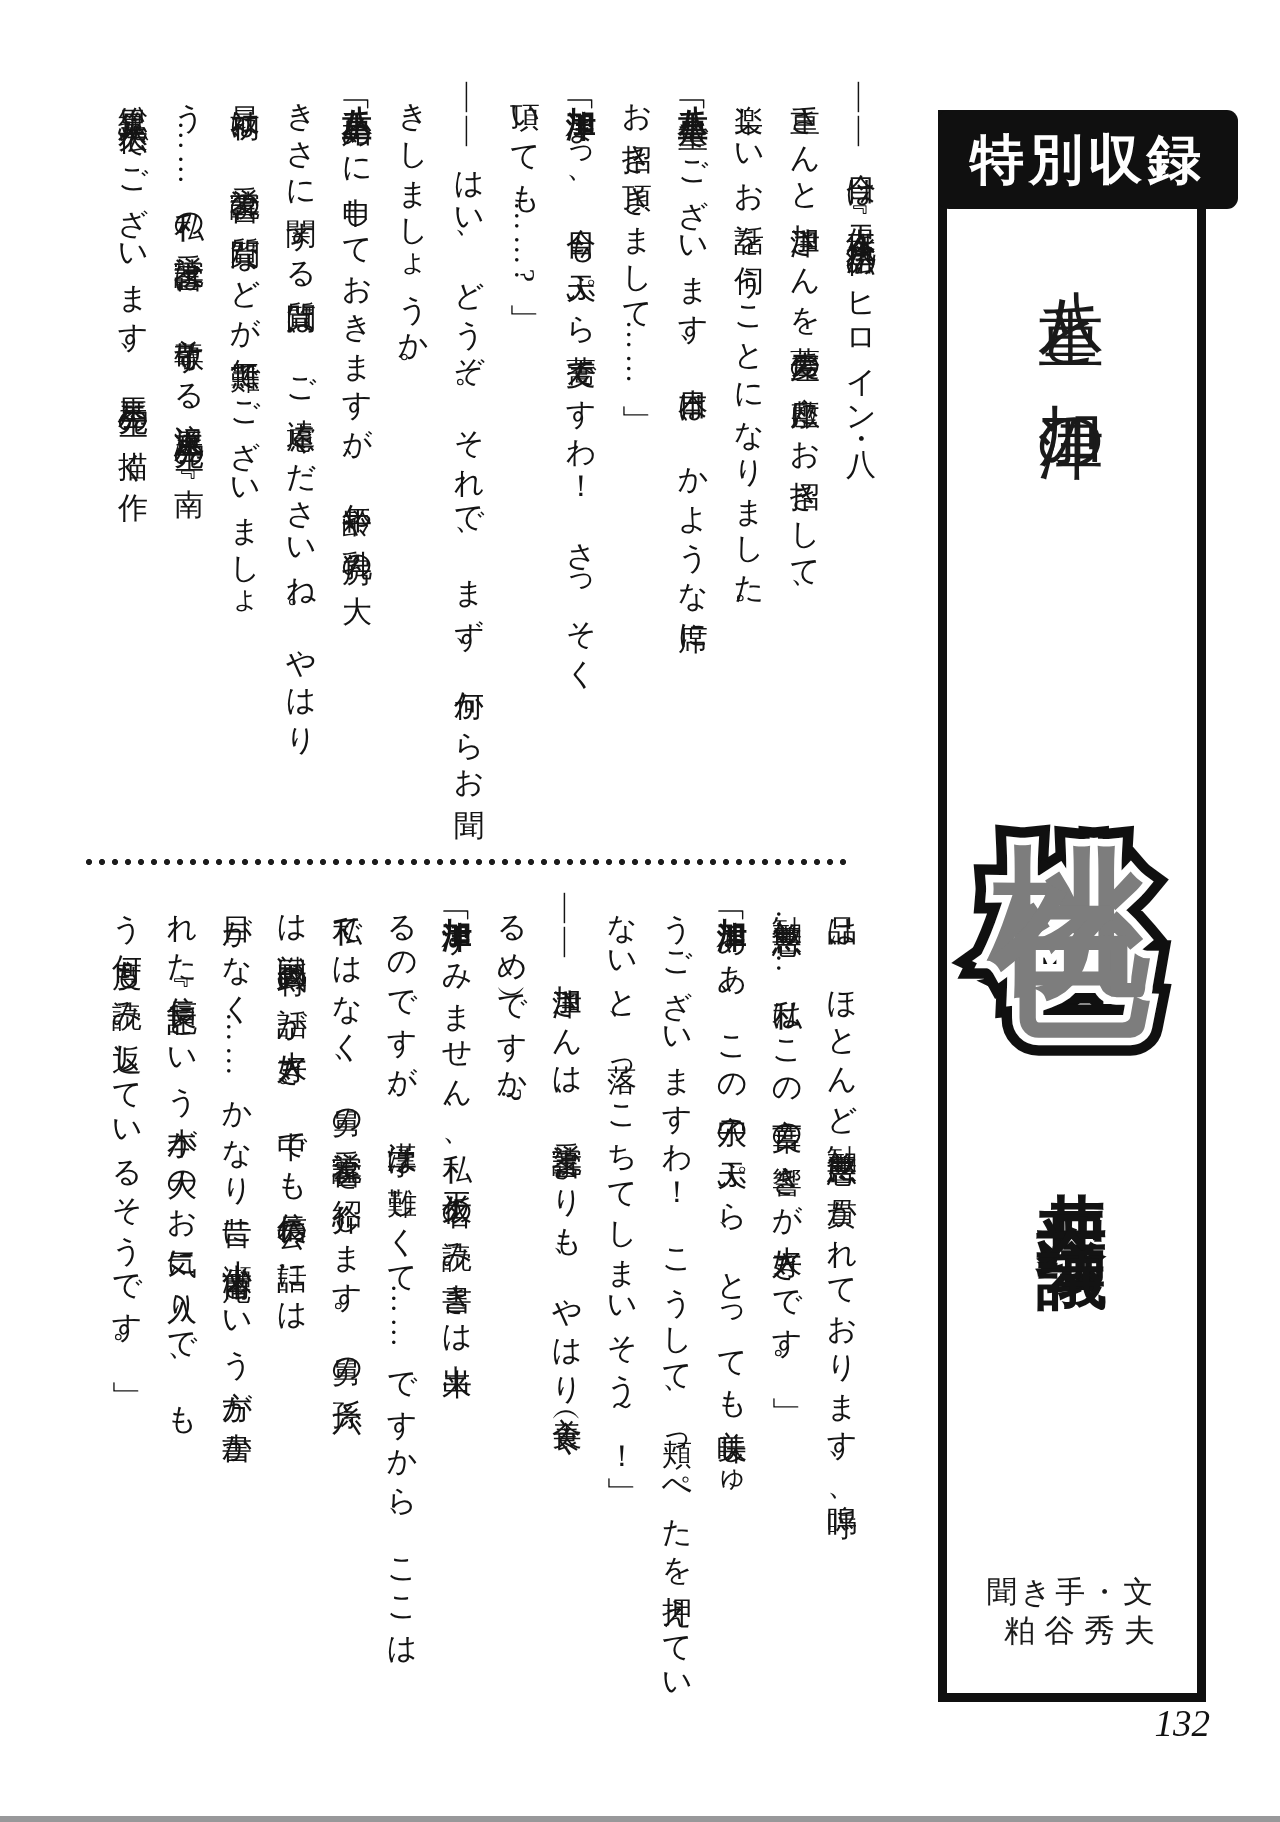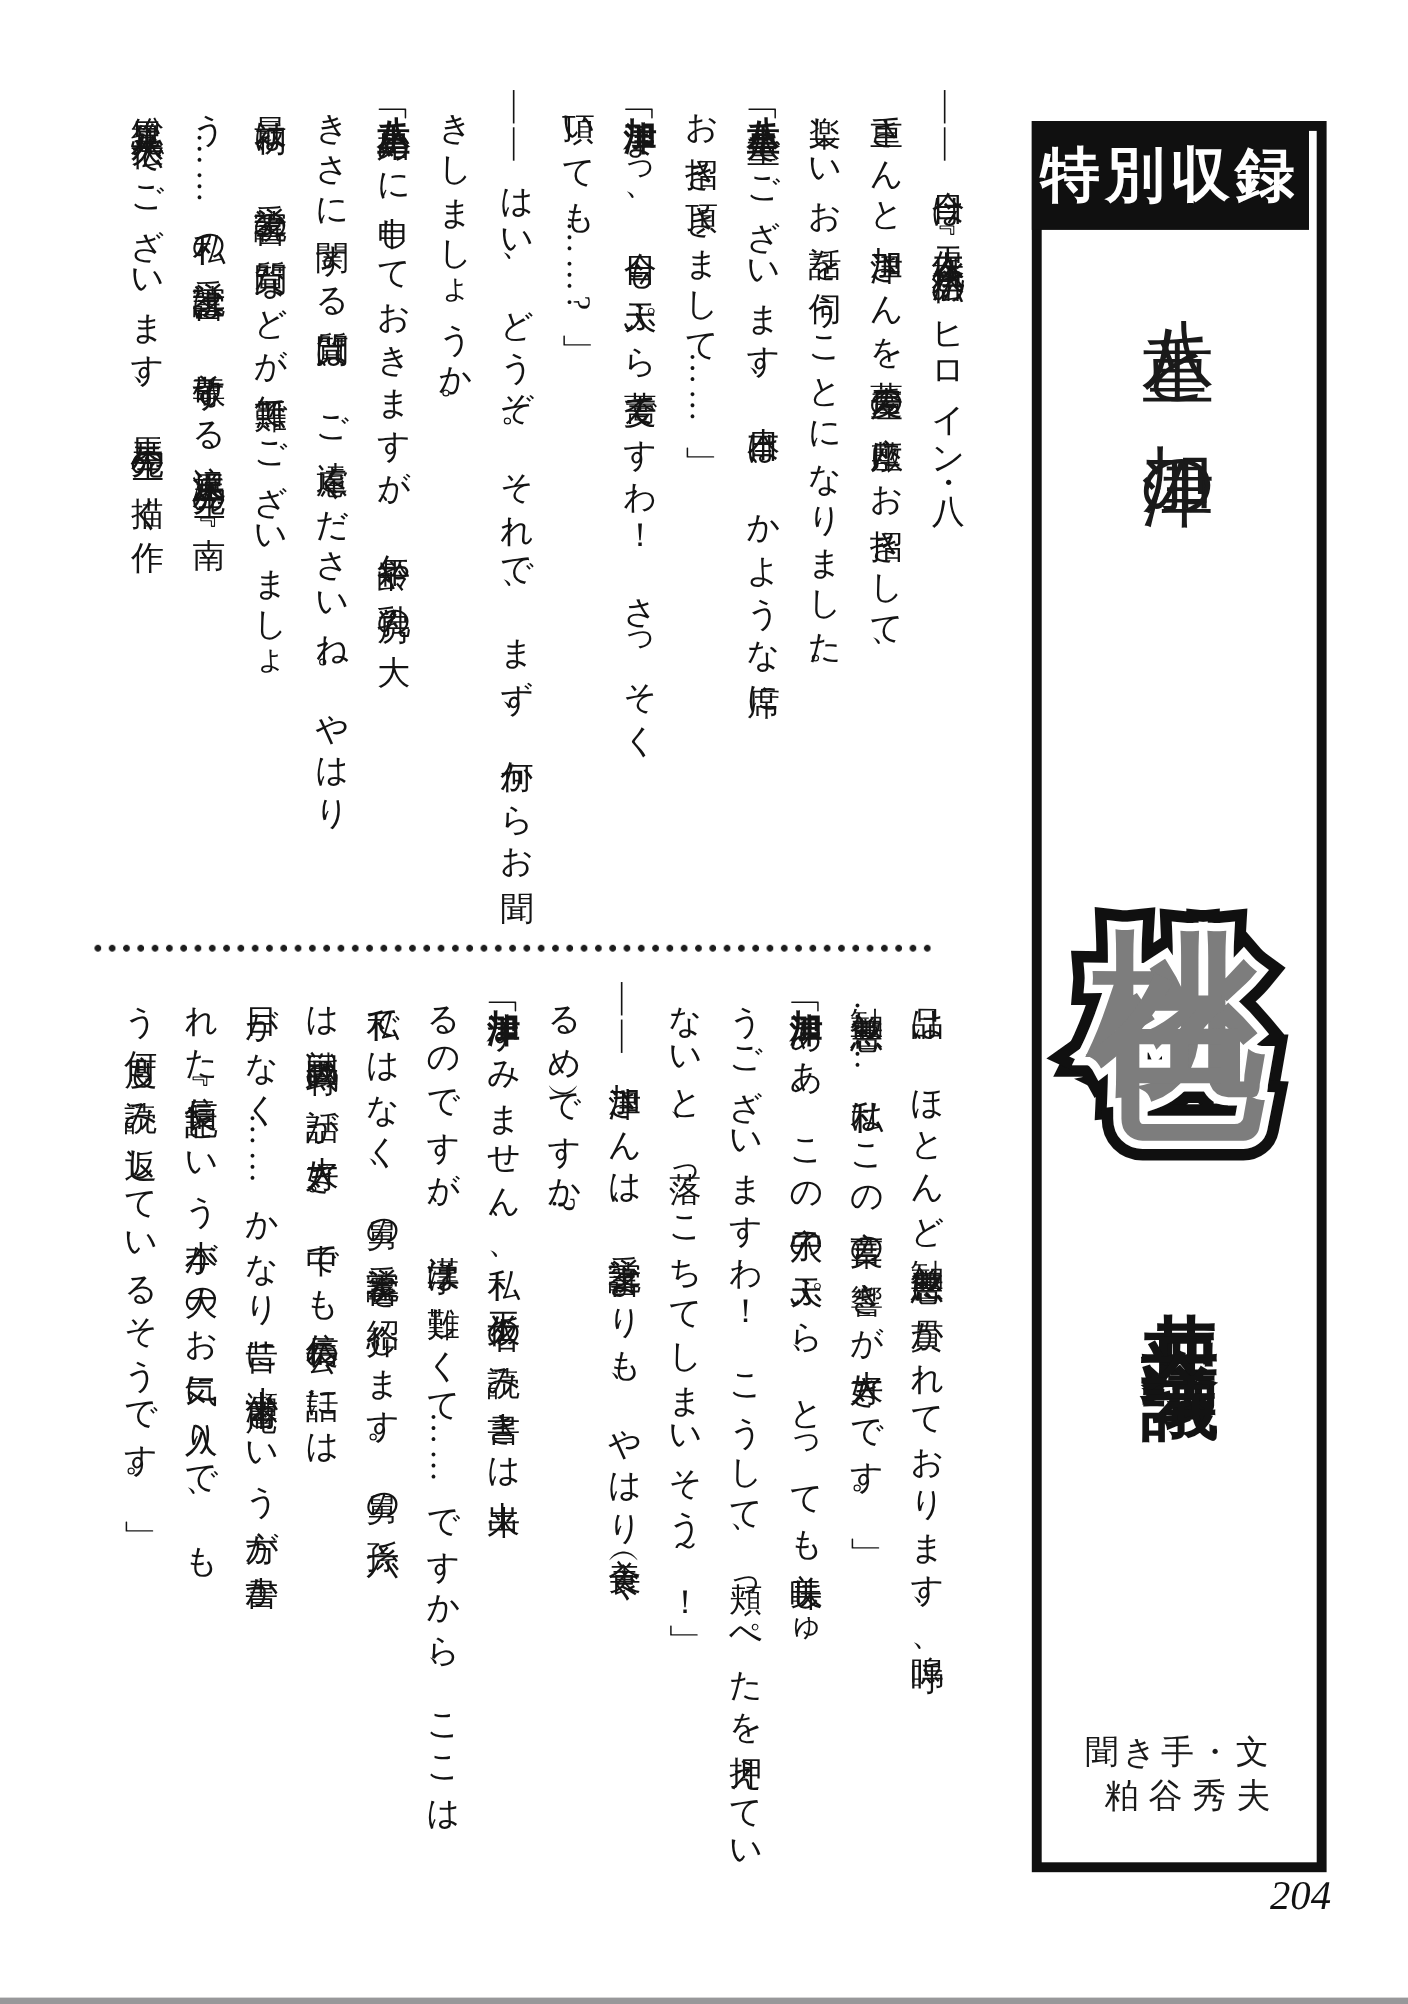--- a/index.html
+++ b/index.html
@@ -29,24 +29,24 @@
     position:absolute;left:85px;top:858px;width:766px;height:9px;
     background:radial-gradient(circle at 4px 4px,#1c1c1c 2.7px,transparent 3.4px);
     background-size:13px 9px;background-repeat:repeat-x;
   }
   
   .title-box{
     position:absolute;left:938px;top:110px;width:268px;height:1592px;
     border:9px solid #101010;box-sizing:border-box;background:#fff;
   }
   .box-header{
-    position:absolute;left:-9px;top:-9px;width:252px;height:99px;
+    position:absolute;left:-9px;top:-9px;width:300px;height:99px;
     background:#101010;color:#ffffff;
     font-family:"Liberation Sans","DejaVu Sans",sans-serif;font-weight:700;
-    font-size:54px;letter-spacing:5px;line-height:99px;text-align:center;
+    font-size:54px;letter-spacing:5px;line-height:99px;text-align:center;border-radius:11px;
   }
   .box-body{position:absolute;left:0;top:90px;right:0;bottom:0;}
   .vtitle{
     position:absolute;left:50%;transform:translateX(-50%);
     writing-mode:vertical-rl;white-space:nowrap;
   }
   .vtitle-top{
     top:30px;
     font-family:"Liberation Sans","DejaVu Sans",sans-serif;
     font-weight:500;font-size:66px;letter-spacing:12px;color:#1a1a1a;
@@ -66,21 +66,21 @@
     writing-mode:vertical-rl;white-space:nowrap;
     font-family:"Liberation Sans","DejaVu Sans",sans-serif;font-weight:700;
     font-size:160px;line-height:200px;letter-spacing:40px;
   }
   .momo-black{-webkit-text-stroke:36px #101010;color:#101010;}
   .momo-white{-webkit-text-stroke:15px #ffffff;color:#ffffff;}
   .momo-fill{color:#7d7d7d;}
   
   .credit{
     position:absolute;left:0;right:0;top:1366px;text-align:center;
-    font-family:Liberation Sans, sans-serif;color:#1a1a1a;
+    font-family:Liberation Mono, monospace;color:#1a1a1a;
   }
   .credit-role{font-size:30px;letter-spacing:4px;line-height:38px;}
   .credit-name{font-size:31px;letter-spacing:9px;line-height:40px;margin-left:24px;}
   
   .page-number{
     position:absolute;left:1140px;top:1702px;width:70px;text-align:right;
     font-family:"Liberation Serif","DejaVu Serif",serif;font-style:italic;
     font-size:37px;color:#111;
   }
   
@@ -137,15 +137,15 @@
       <span class="momo-layer momo-fill">桃色</span>
     </div>
     <div class="vtitle vtitle-bottom">井戸端会議</div>
     <div class="credit">
       <div class="credit-role">聞き手・文</div>
       <div class="credit-name">粕谷秀夫</div>
     </div>
   </div>
 </div>
 
-<div class="page-number">204</div>
+<div class="page-number">132</div>
 
 <div class="bottom-edge"></div>
 
 </body></html>

